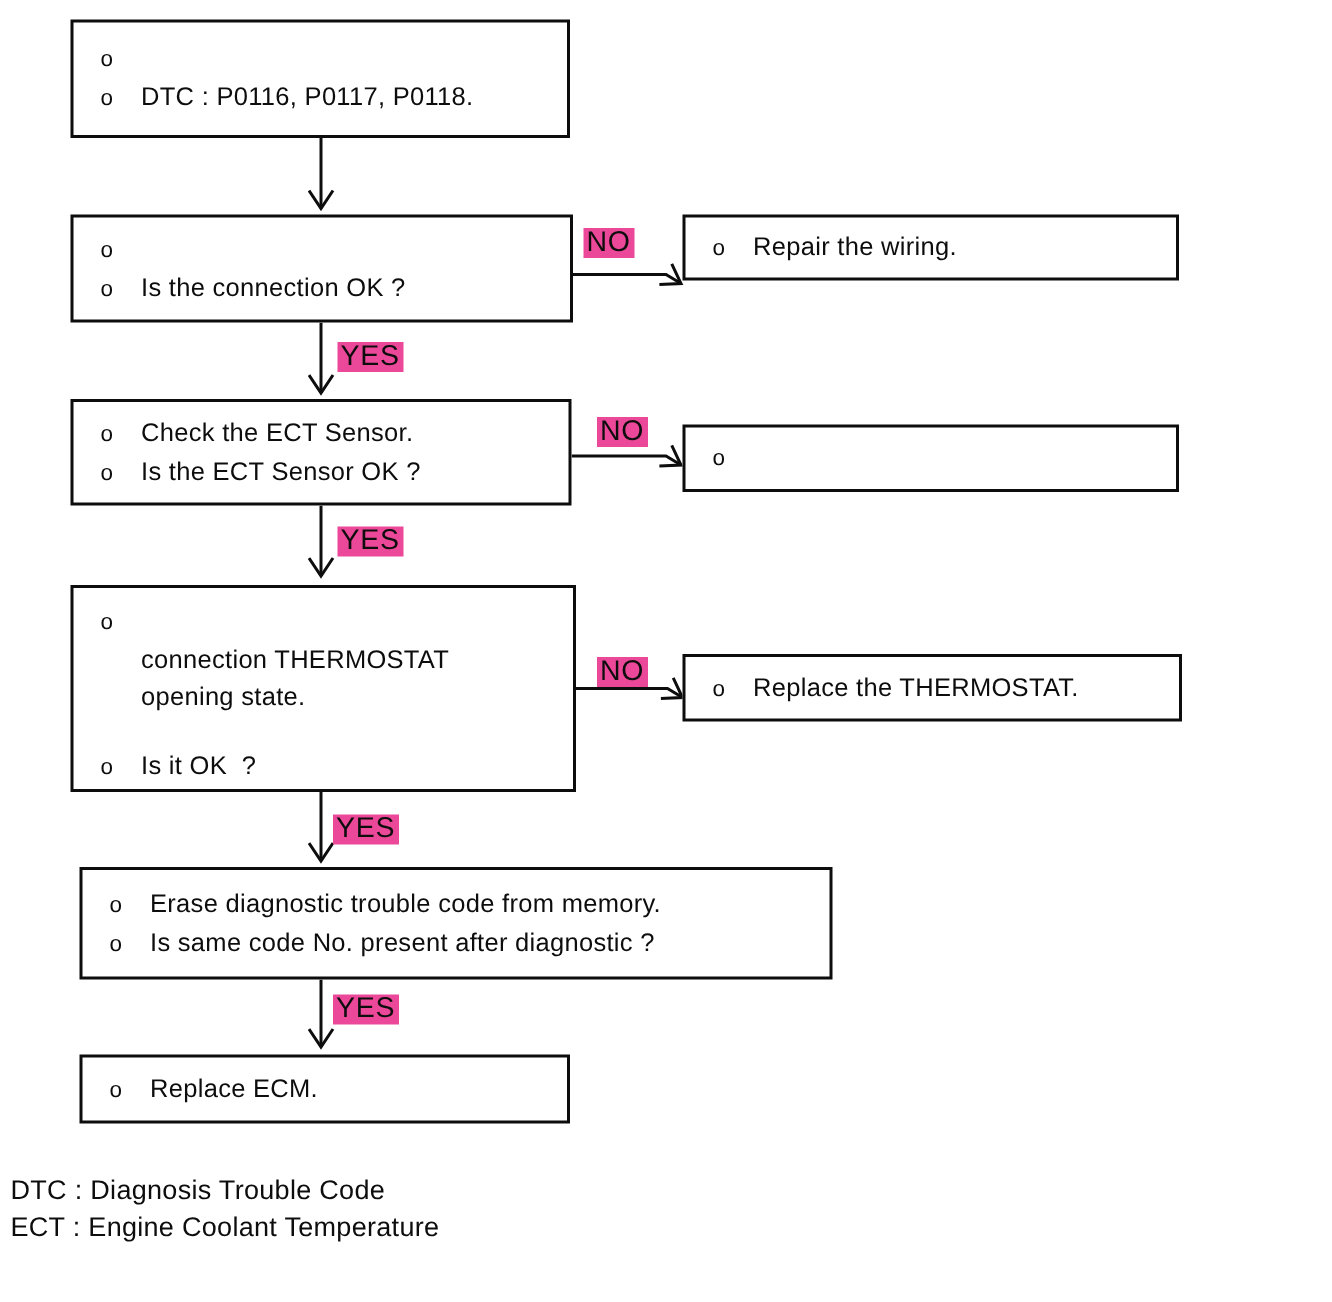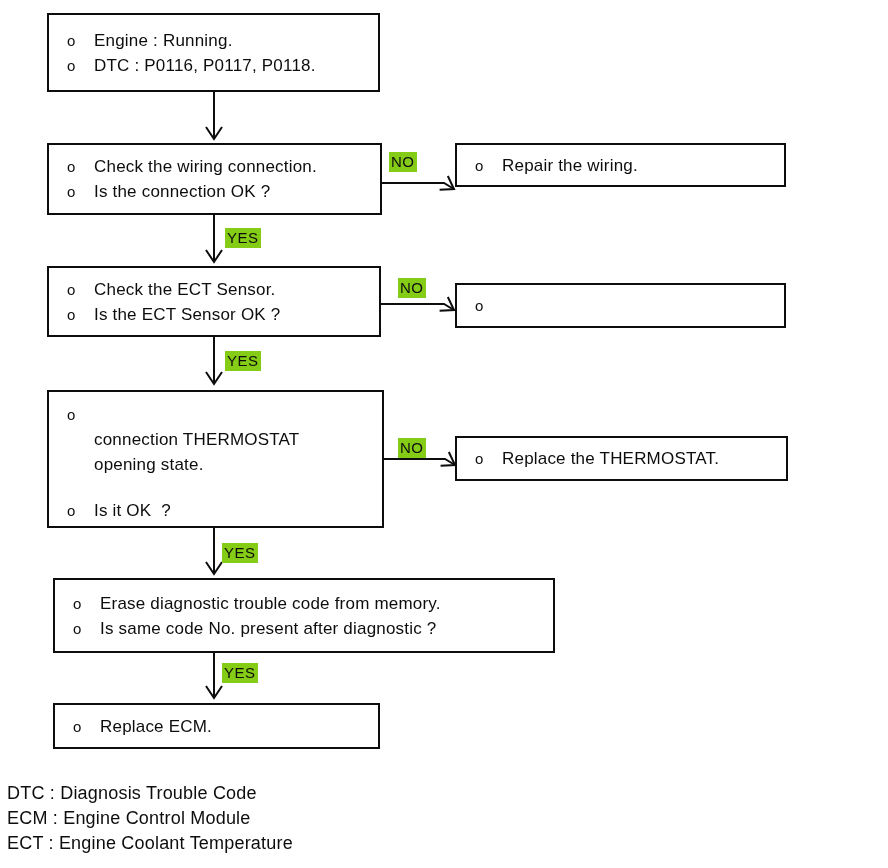--- a/index.html
+++ b/index.html
@@ -13,22 +13,22 @@
   .box{
     position:absolute;border:2px solid #0d0d0d;background:#fff;
     box-sizing:border-box;display:flex;flex-direction:column;justify-content:center;
   }
   .box.topalign{justify-content:flex-start;padding-top:10px;}
   .row{display:flex;align-items:baseline;padding-left:18px;line-height:25px;font-size:17px;}
   .bullet{flex:0 0 27px;font-size:15px;}
   .txt{white-space:pre;letter-spacing:0.2px;}
   .gap{margin-top:21px;}
   .lbl{
-    position:absolute;font-size:15px;line-height:20px;letter-spacing:0.5px;
-    background:#84cc16;padding:0 2px;
+    position:absolute;font-size:19px;line-height:20px;letter-spacing:0.5px;
+    background:#ec4899;padding:0 2px;
   }
   .legend{position:absolute;left:7px;top:781px;font-size:18px;line-height:25px;letter-spacing:0.2px;}
   .legend div{white-space:pre;}
 </style>
 </head>
 <body>
 
 <div class="stage">
 
   <svg class="wires" width="888" height="868" viewBox="0 0 888 868">
@@ -43,32 +43,30 @@
     <path d="M214,528 L214,574" fill="none" stroke="#0d0d0d" stroke-width="2" marker-end="url(#ah)"></path>
     <path d="M214,653 L214,698" fill="none" stroke="#0d0d0d" stroke-width="2" marker-end="url(#ah)"></path>
     <path d="M382,183 L444,183 L454,189" fill="none" stroke="#0d0d0d" stroke-width="2" marker-end="url(#ah)"></path>
     <path d="M381,304 L444,304 L454,310" fill="none" stroke="#0d0d0d" stroke-width="2" marker-end="url(#ah)"></path>
     <path d="M384,459 L445,459 L455,465" fill="none" stroke="#0d0d0d" stroke-width="2" marker-end="url(#ah)"></path>
   </svg>
 
   <div class="box" style="left:47px;top:13px;width:333px;height:79px">
     <div class="row">
       <span class="bullet">o</span>
-      <span class="txt">Engine : Running.</span>
     </div>
     <div class="row">
       <span class="bullet">o</span>
       <span class="txt">DTC : P0116, P0117, P0118.</span>
     </div>
   </div>
 
   <div class="box" style="left:47px;top:143px;width:335px;height:72px">
     <div class="row">
       <span class="bullet">o</span>
-      <span class="txt">Check the wiring connection.</span>
     </div>
     <div class="row">
       <span class="bullet">o</span>
       <span class="txt">Is the connection OK ?</span>
     </div>
   </div>
 
   <div class="box" style="left:455px;top:143px;width:331px;height:44px">
     <div class="row">
       <span class="bullet">o</span>
@@ -139,17 +137,16 @@
   <span class="lbl" style="left:389px;top:152px">NO</span>
   <span class="lbl" style="left:225px;top:228px">YES</span>
   <span class="lbl" style="left:398px;top:278px">NO</span>
   <span class="lbl" style="left:225px;top:351px">YES</span>
   <span class="lbl" style="left:398px;top:438px">NO</span>
   <span class="lbl" style="left:222px;top:543px">YES</span>
   <span class="lbl" style="left:222px;top:663px">YES</span>
 
   <div class="legend">
     <div>DTC : Diagnosis Trouble Code</div>
-    <div>ECM : Engine Control Module</div>
     <div>ECT : Engine Coolant Temperature</div>
   </div>
 
 </div>
 
 </body></html>

